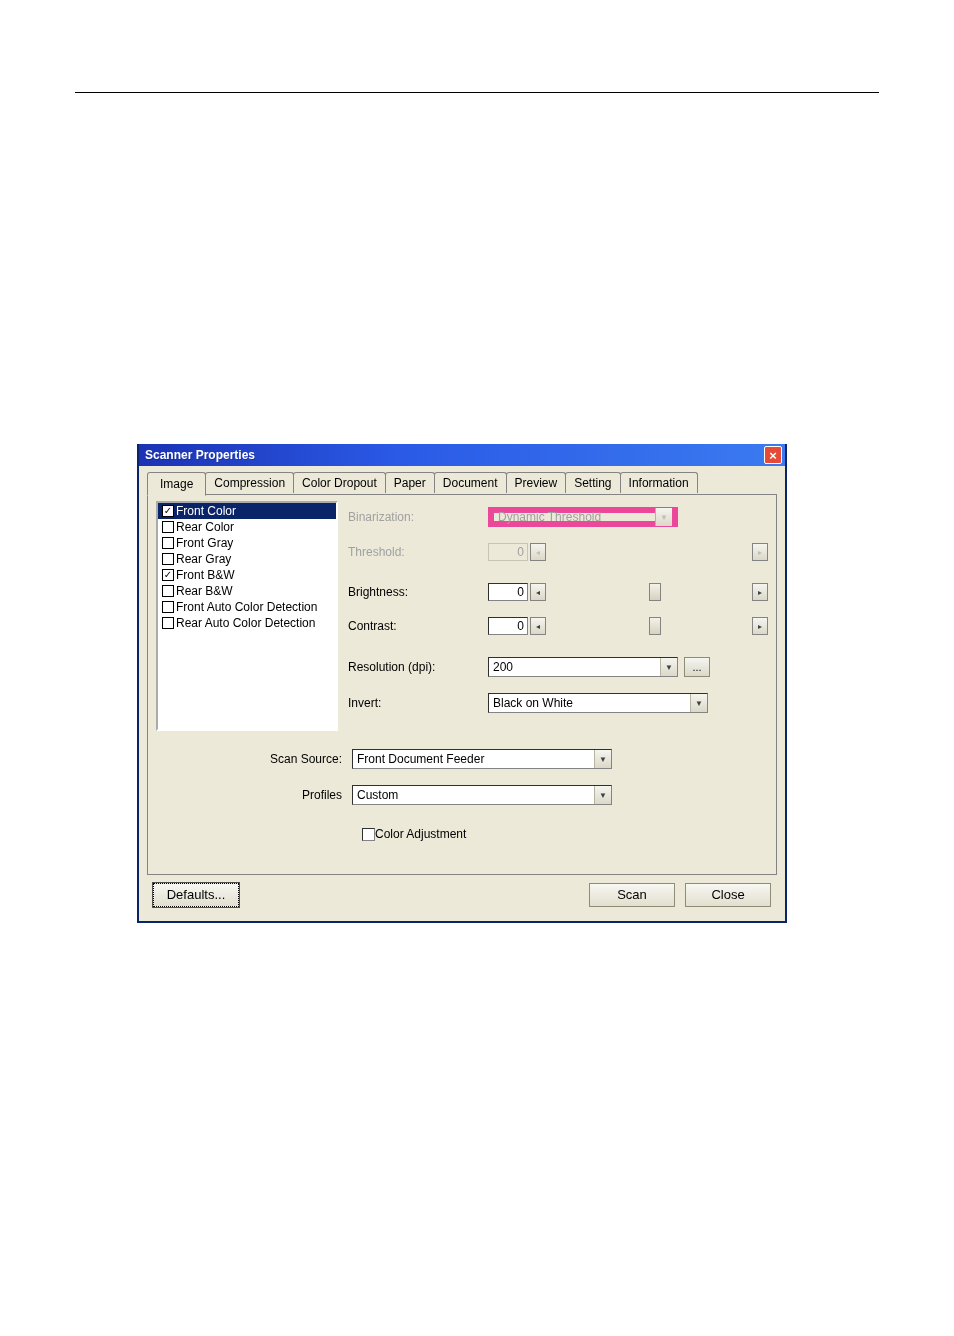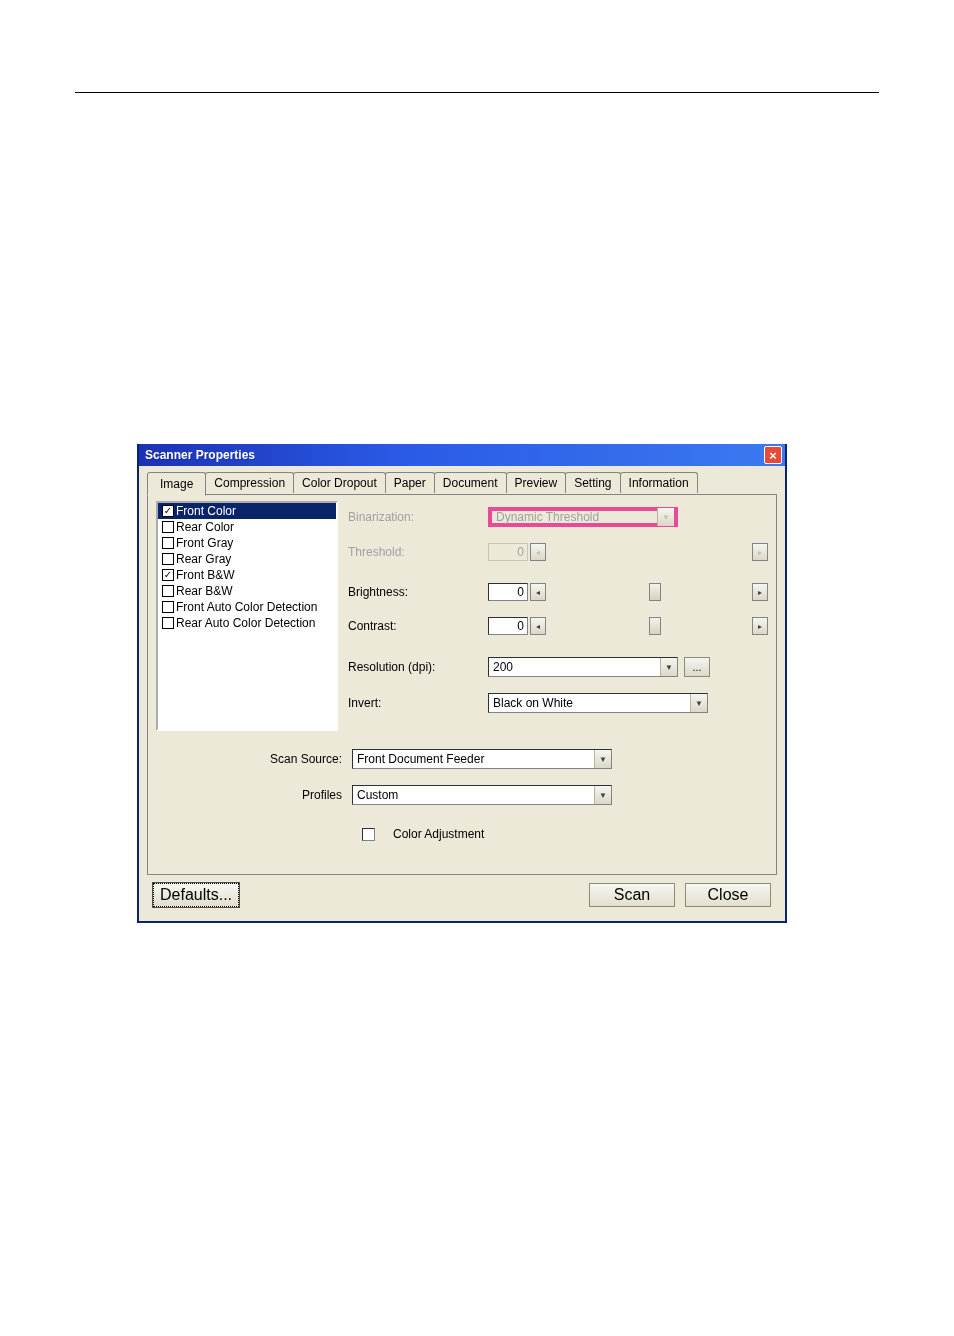--- a/index.html
+++ b/index.html
@@ -148,21 +148,21 @@
       display: inline-flex;
       align-items: center;
       height: 20px;
       border: 1px inset #848484;
       background: #fff;
       font-size: 12px;
     }
     .combo.disabled {
       background: #ece9d8;
       color: #a0a0a0;
-      border: 4px solid #ec4899;
+      border: 6px solid #ec4899;
       gap: 40px;
     }
     .combo .ctext {
       flex: 1;
       padding: 0 4px;
     }
     .combo .cbtn {
       width: 17px; height: 18px;
       background: linear-gradient(#f5f5f0,#dcd8c8);
       border-left: 1px solid #b4b4a0;
@@ -211,40 +211,40 @@
     .lower-rows {
       margin-top: 18px;
       margin-left: 0px;
     }
     .lower-rows .row .lbl {
       width: 196px;
       text-align: right;
       padding-right: 10px;
     }
     .chk-inline {
-      display:inline-flex;align-items:center;gap:18px;
+      display:inline-flex;align-items:center;gap:0;
       margin-left: 206px;
       margin-top: 6px;
     }
     .chk-inline .cb2 {
       width:13px;height:13px;border:1px inset #848484;background:#fff;
     }
     .button-row {
       display:flex;
       justify-content: flex-start;
       gap: 10px;
       padding: 8px 6px 6px 6px;
     }
     .btn {
       width: 86px;
       height: 24px;
       background: linear-gradient(#f8f7f2,#e2dfce);
       border: 1px solid #8c8c78;
       border-radius: 0;
-      font-size: 16px;
+      font-size: 13px;
       display:flex;align-items:center;justify-content:center;
       cursor:pointer;
       text-align:center;
     }
     .btn.default-btn {
       border: 1px dotted #000;
       outline: 1px solid #505050;
     }
     .spacer { flex:1; }
     .extra-btn {

